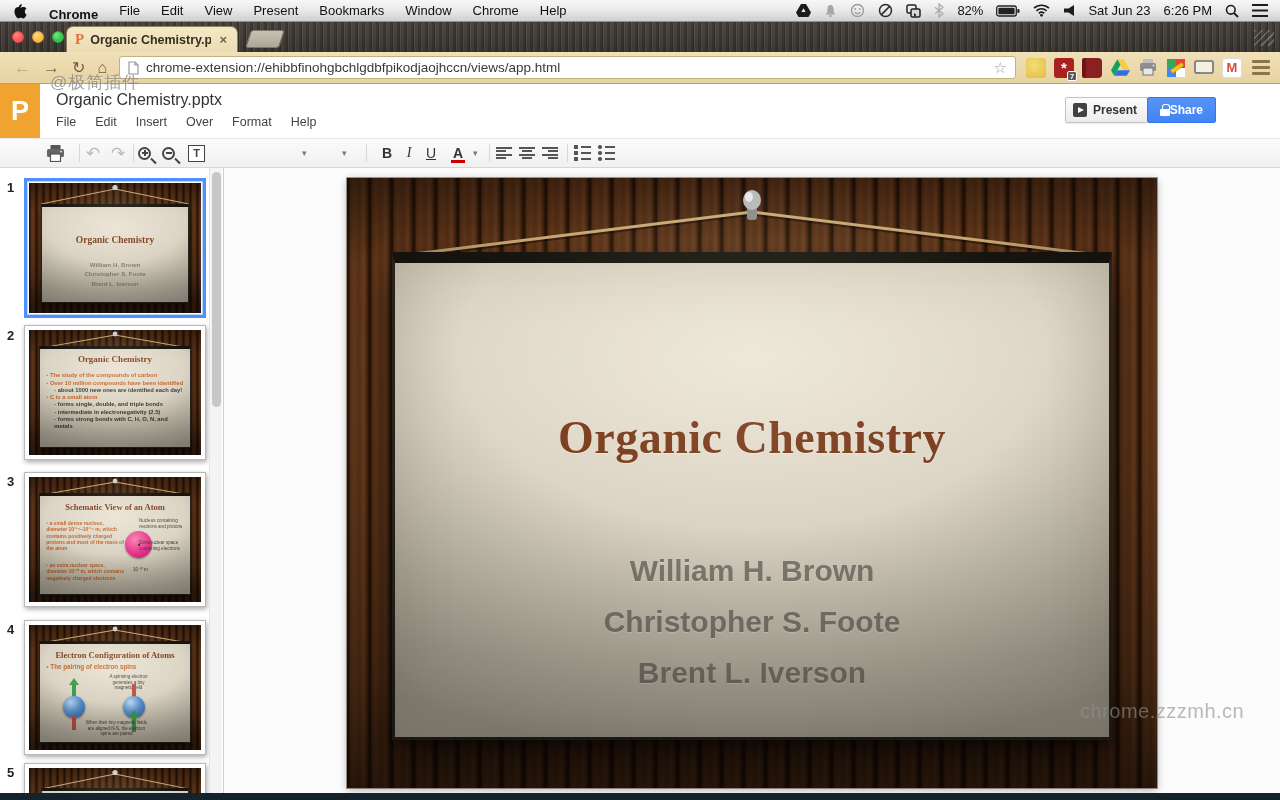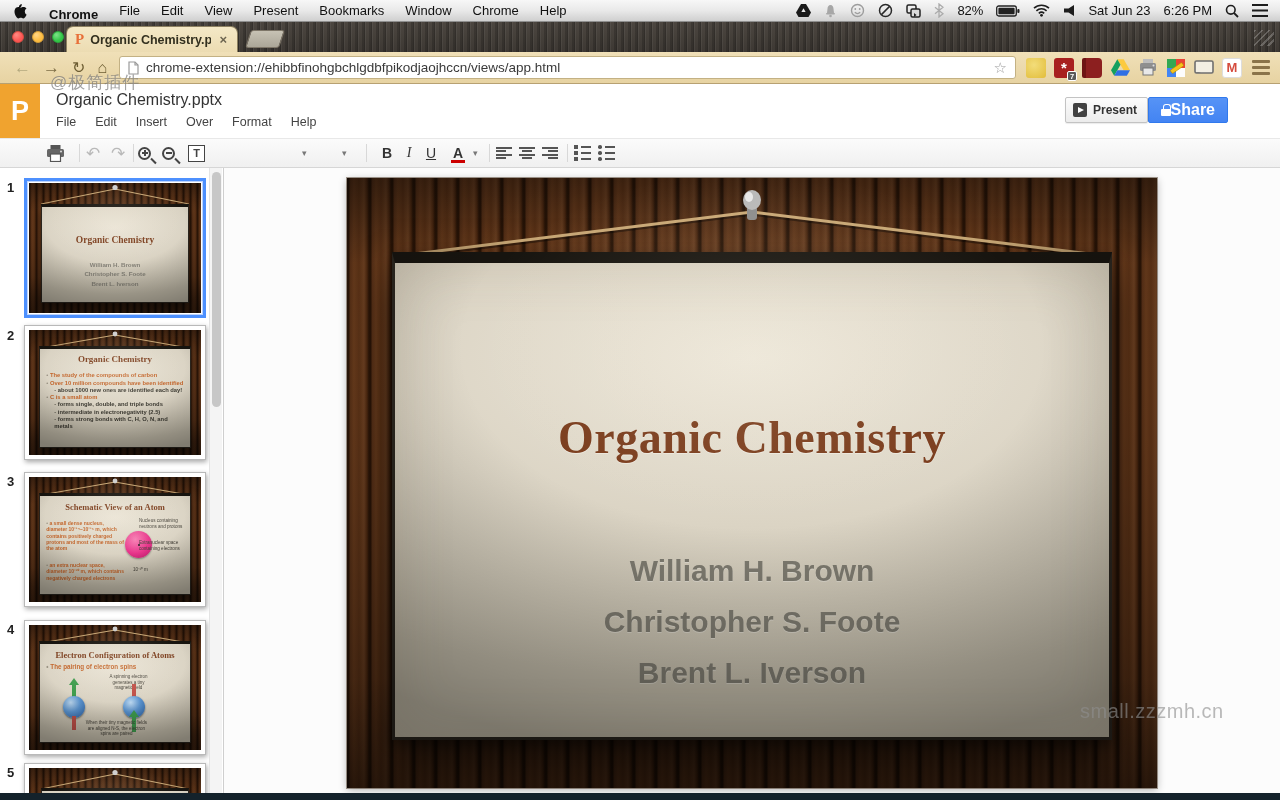--- a/index.html
+++ b/index.html
@@ -70,23 +70,23 @@
     font-size:27px; font-weight:bold; display:flex; align-items:center; justify-content:center; }
   #doc-title { position:absolute; left:56px; top:7px; font-size:16px; color:#333; }
   #app-menus { position:absolute; left:56px; top:31px; display:flex; gap:19px; font-size:12.5px; color:#444; }
   #btn-present { position:absolute; right:132px; top:13px; height:26px; padding:0 10px 0 7px;
     background:linear-gradient(180deg,#fcfcfc,#ececec); border:1px solid #c3c3c3; border-radius:2px;
     display:flex; align-items:center; gap:6px; font-size:12px; font-weight:bold; color:#333;
     box-shadow:0 1px 1px rgba(0,0,0,.08); }
   .play-ic { width:14px; height:14px; background:#424242; border-radius:2px; position:relative; }
   .play-ic::after { content:""; position:absolute; left:5px; top:3.5px; border-left:6px solid #fff;
     border-top:3.5px solid transparent; border-bottom:3.5px solid transparent; }
-  #btn-share { position:absolute; right:52px; top:13px; height:26px; padding:0 12px;
+  #btn-share { position:absolute; right:64px; top:13px; height:26px; padding:0 12px;
     background:linear-gradient(180deg,#5693f6,#4384f3); border:1px solid #3079ed; border-radius:2px;
-    display:flex; align-items:center; font-size:16px; font-weight:bold; color:#fff; }
+    display:flex; align-items:center; font-size:12px; font-weight:bold; color:#fff; }
   .lock-ic { width:10px; height:12px; position:relative; }
   .lock-ic::before { content:""; position:absolute; left:2px; top:0; width:6px; height:6px;
     border:1.5px solid #fff; border-bottom:none; border-radius:3px 3px 0 0; }
   .lock-ic::after { content:""; position:absolute; left:0; top:5px; width:10px; height:7px; background:#fff; border-radius:1px; }
 
   
   #edtoolbar { position:absolute; left:0; top:138px; width:1280px; height:30px;
     background:linear-gradient(180deg,#fbfbfb,#f0f0f0); border-top:1px solid #e8e8e8; border-bottom:1px solid #d6d6d6; z-index:39; }
   .tbi { position:absolute; top:0; height:28px; display:flex; align-items:center; justify-content:center; }
   .tbsep { position:absolute; top:5px; width:1px; height:18px; background:#d8d8d8; }
@@ -588,18 +588,18 @@
         </svg>
         <div id="board">
           <div id="board-title">Organic Chemistry</div>
           <div id="board-authors">
             <div>William H. Brown</div>
             <div>Christopher S. Foote</div>
             <div>Brent L. Iverson</div>
           </div>
         </div>
       </div>
-      <div id="zzz-watermark">small.zzzmh.cn</div>
+      <div id="zzz-watermark">chrome.zzzmh.cn</div>
     </div>
   </div>
 
   <div id="bottomstrip"></div>
 </div>
 
 </body></html>

